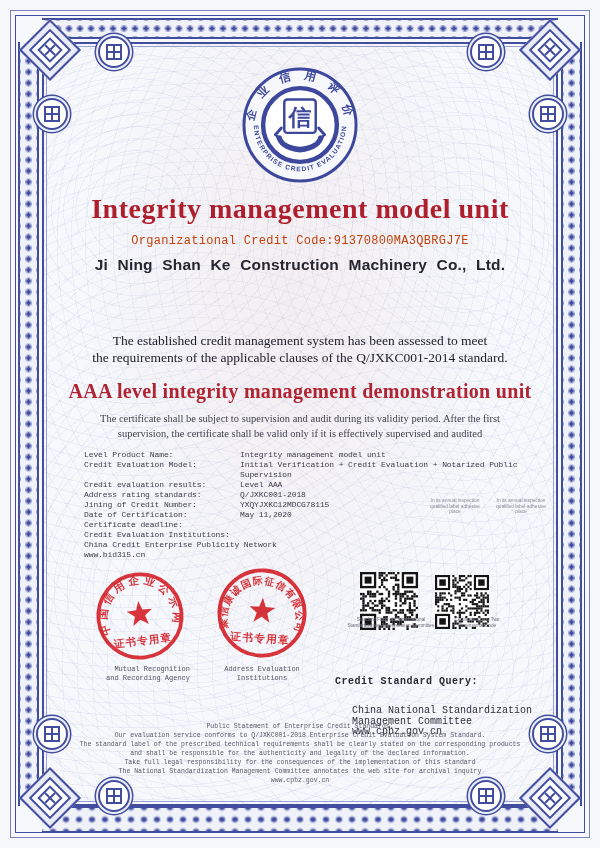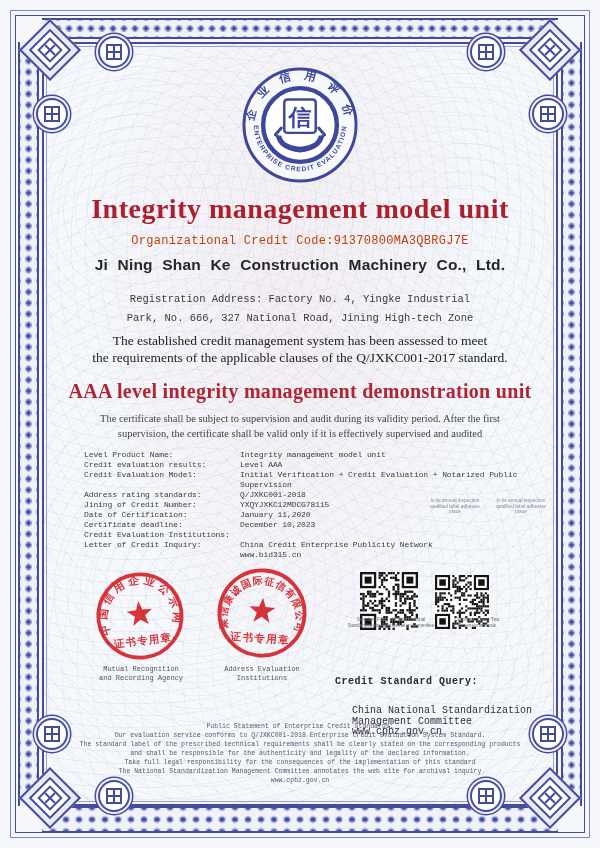--- a/index.html
+++ b/index.html
@@ -66,21 +66,21 @@
   .note{position:absolute;font:6px/7px "Liberation Sans",sans-serif;color:#8b8b97;
     white-space:pre-line;text-align:center;transform:scale(.8);transform-origin:center top;}
   .note1{left:420px;top:498px;width:70px;}
   .note2{left:484px;top:498px;width:74px;}
 
   .seal{position:absolute;opacity:.9;mix-blend-mode:multiply;}
   .seal svg{width:100%;height:100%;}
   .seal-0{left:95px;top:571px;width:90px;height:90px;transform:rotate(-7deg);}
   .seal-1{left:216px;top:567px;width:92px;height:92px;transform:rotate(4deg);}
   .seal-caption{position:absolute;font:7px/9px "Liberation Mono",monospace;color:#55555f;text-align:center;white-space:pre-line;}
-  .cap-0{left:92px;top:665px;width:98px;}
+  .cap-0{left:92px;top:665px;width:98px;text-align:right;}
   .cap-1{left:206px;top:665px;width:112px;}
 
   svg.qr{position:absolute;background:#fff;}
   .qr-0{left:360px;top:572px;width:58px;height:58px;}
   .qr-1{left:435px;top:575px;width:54px;height:54px;}
   .qr-caption{position:absolute;font:5.5px/7px "Liberation Sans",sans-serif;color:#6a6a76;text-align:center;transform:scale(.85);transform-origin:center top;}
   .qcap-0{left:339px;top:617px;width:104px;}
   .qcap-1{left:427px;top:617px;width:100px;}
 
   .std-code{position:absolute;left:355px;top:635px;width:165px;text-align:center;
@@ -145,62 +145,58 @@
       <rect x="44" y="34" width="32" height="34" rx="3" fill="#fff" stroke="#3d489c" stroke-width="2.5"></rect>
       <text x="60" y="60" text-anchor="middle" fill="#3d489c" font-size="23" font-weight="bold">信</text>
       <path d="M35,70 Q38,86 60,88 Q82,86 85,70 L79,71 Q77,81 60,82 Q43,81 41,71 Z" fill="#3d489c"></path>
       <path d="M35,70 L41,63 M85,70 L79,63" stroke="#3d489c" stroke-width="3" stroke-linecap="round" fill="none"></path>
     </svg>
   </div>
 
   <div class="abs title">Integrity management model unit</div>
   <div class="abs org-code">Organizational Credit Code:91370800MA3QBRGJ7E</div>
   <div class="abs company">Ji Ning Shan Ke Construction Machinery Co., Ltd.</div>
-  <div class="abs address">Registration Address: Factory No. 4, Yingke Industrial
-Park, No. 666, 327 National Road, Jining High-tech Zone</div>
   <div class="abs statement">The established credit management system has been assessed to meet
-the requirements of the applicable clauses of the Q/JXKC001-2017 standard.</div>
+the requirements of the applicable clauses of the Q/JXKC001-2014 standard.</div>
   <div class="abs aaa">AAA level integrity management demonstration unit</div>
   <div class="abs supervision">The certificate shall be subject to supervision and audit during its validity period. After the first
 supervision, the certificate shall be valid only if it is effectively supervised and audited</div>
 
   <div class="details">
     <div class="row">
         <div class="lbl">Level Product Name:</div>
         <div class="val">Integrity management model unit</div>
       </div>
     <div class="row">
+        <div class="lbl">Credit Evaluation Model:</div>
+        <div class="val">Initial Verification + Credit Evaluation + Notarized Public Supervision</div>
+      </div>
+    <div class="row">
         <div class="lbl">Credit evaluation results:</div>
         <div class="val">Level AAA</div>
       </div>
     <div class="row">
-        <div class="lbl">Credit Evaluation Model:</div>
-        <div class="val">Initial Verification + Credit Evaluation + Notarized Public Supervision</div>
-      </div>
-    <div class="row">
         <div class="lbl">Address rating standards:</div>
         <div class="val">Q/JXKC001-2018</div>
       </div>
     <div class="row">
         <div class="lbl">Jining of Credit Number:</div>
         <div class="val">YXQYJXKC12MDCG78115</div>
       </div>
     <div class="row">
         <div class="lbl">Date of Certification:</div>
-        <div class="val">January 11,2020</div>
+        <div class="val">May 11,2020</div>
       </div>
     <div class="row">
         <div class="lbl">Certificate deadline:</div>
-        <div class="val">December 10,2023</div>
       </div>
     <div class="row">
         <div class="lbl">Credit Evaluation Institutions:</div>
       </div>
     <div class="row">
-        <div class="lbl">Letter of Credit Inquiry:</div>
         <div class="val">China Credit Enterprise Publicity Network
 www.bid315.cn</div>
       </div>
   </div>
 
   <div class="note note1">In its annual inspection
 qualified label adhesive place</div>
   <div class="note note2">In its annual inspection
 qualified label adhesive place</div>
 

